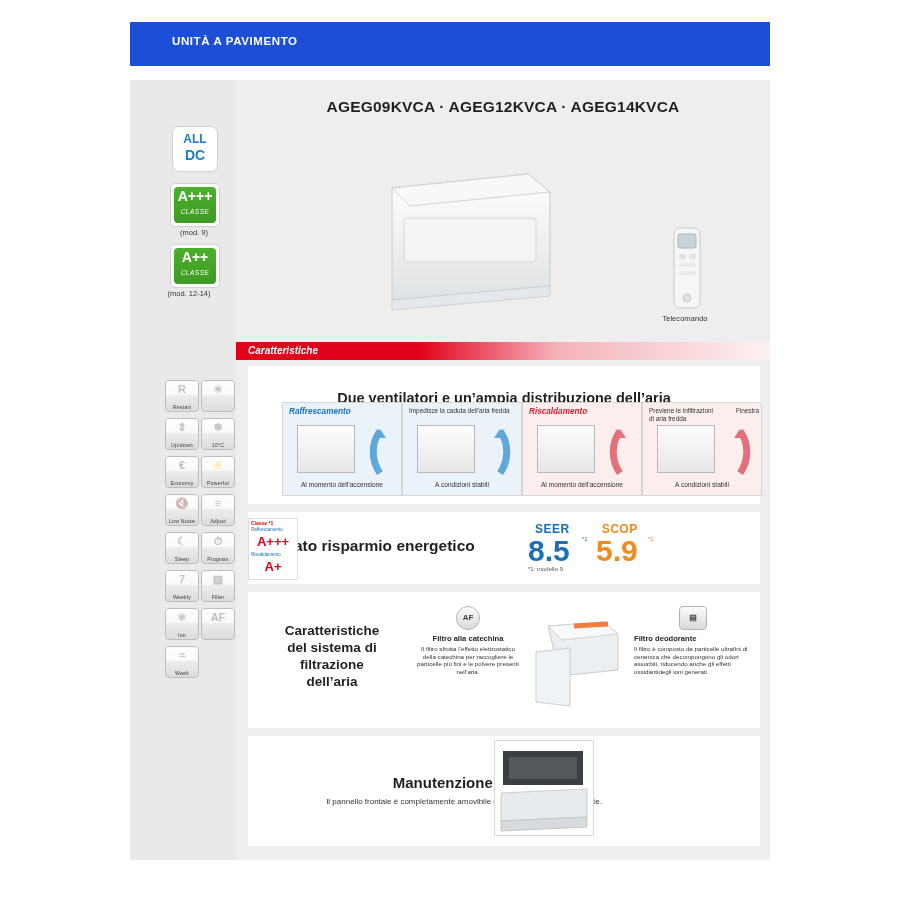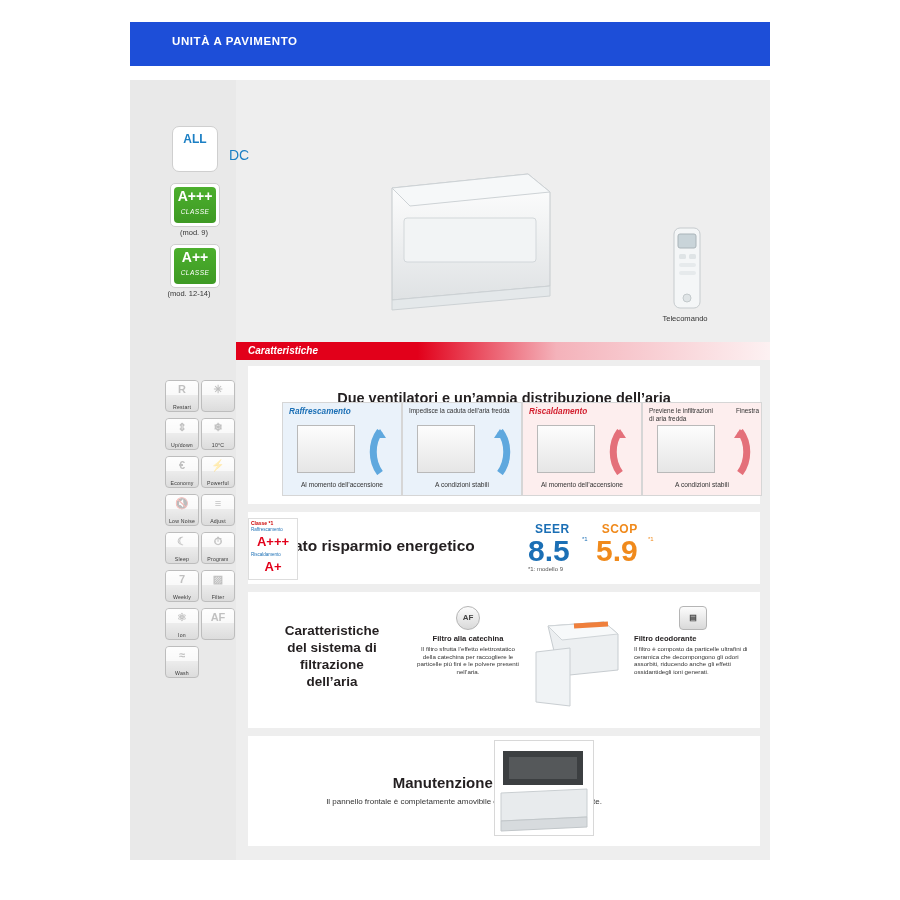--- a/index.html
+++ b/index.html
@@ -42,21 +42,21 @@
     text-align:center;font-size:15.5px;font-weight:bold;letter-spacing:.2px;
     color:#231f20;z-index:4;
   }
 
   
   .badge-alldc{
     position:absolute;left:172px;top:126px;width:44px;height:44px;
     border-radius:7px;background:#ffffff;border:1px solid #cfcfcf;z-index:4;
   }
   .badge-alldc .all{position:absolute;left:0;top:5px;width:44px;text-align:center;font-size:12px;font-weight:bold;color:#1b7fc4;}
-  .badge-alldc .dc{position:absolute;left:0;top:20px;width:44px;text-align:center;font-size:14px;font-weight:normal;color:#1b7fc4;padding-left:44px;}
+  .badge-alldc .dc{position:absolute;left:0;top:20px;width:44px;text-align:center;font-size:14px;font-weight:bold;color:#1b7fc4;}
 
   .energy{
     position:absolute;width:48px;height:42px;border-radius:5px;z-index:4;
     background:#ffffff;border:1px solid #cfcfcf;
   }
   .energy .grn{
     position:absolute;left:3px;top:3px;width:42px;height:36px;border-radius:4px;
     background:linear-gradient(#4caf2d,#3e9a24);
   }
   .energy .lab{position:absolute;left:0;top:4px;width:48px;text-align:center;color:#fff;font-size:14px;font-weight:bold;}
@@ -188,20 +188,21 @@
     <path d="M120 300 C150 355 230 380 290 345" fill="none" stroke="#e2eff9" stroke-width="24"></path>
   </svg>
 
   <div class="leftcol"></div>
   <div class="maincol"></div>
 
   <div class="topbar">
     <div class="t">UNITÀ A PAVIMENTO</div>
   </div>
 
+  <div class="model-title">AGEG09KVCA · AGEG12KVCA · AGEG14KVCA</div>
 
   <div class="badge-alldc">
     <div class="all">ALL</div>
     <div class="dc">DC</div>
   </div>
 
   <div class="energy" id="energy1">
     <div class="grn"></div>
     <div class="lab">A+++</div>
     <div class="cls">CLASSE</div>

